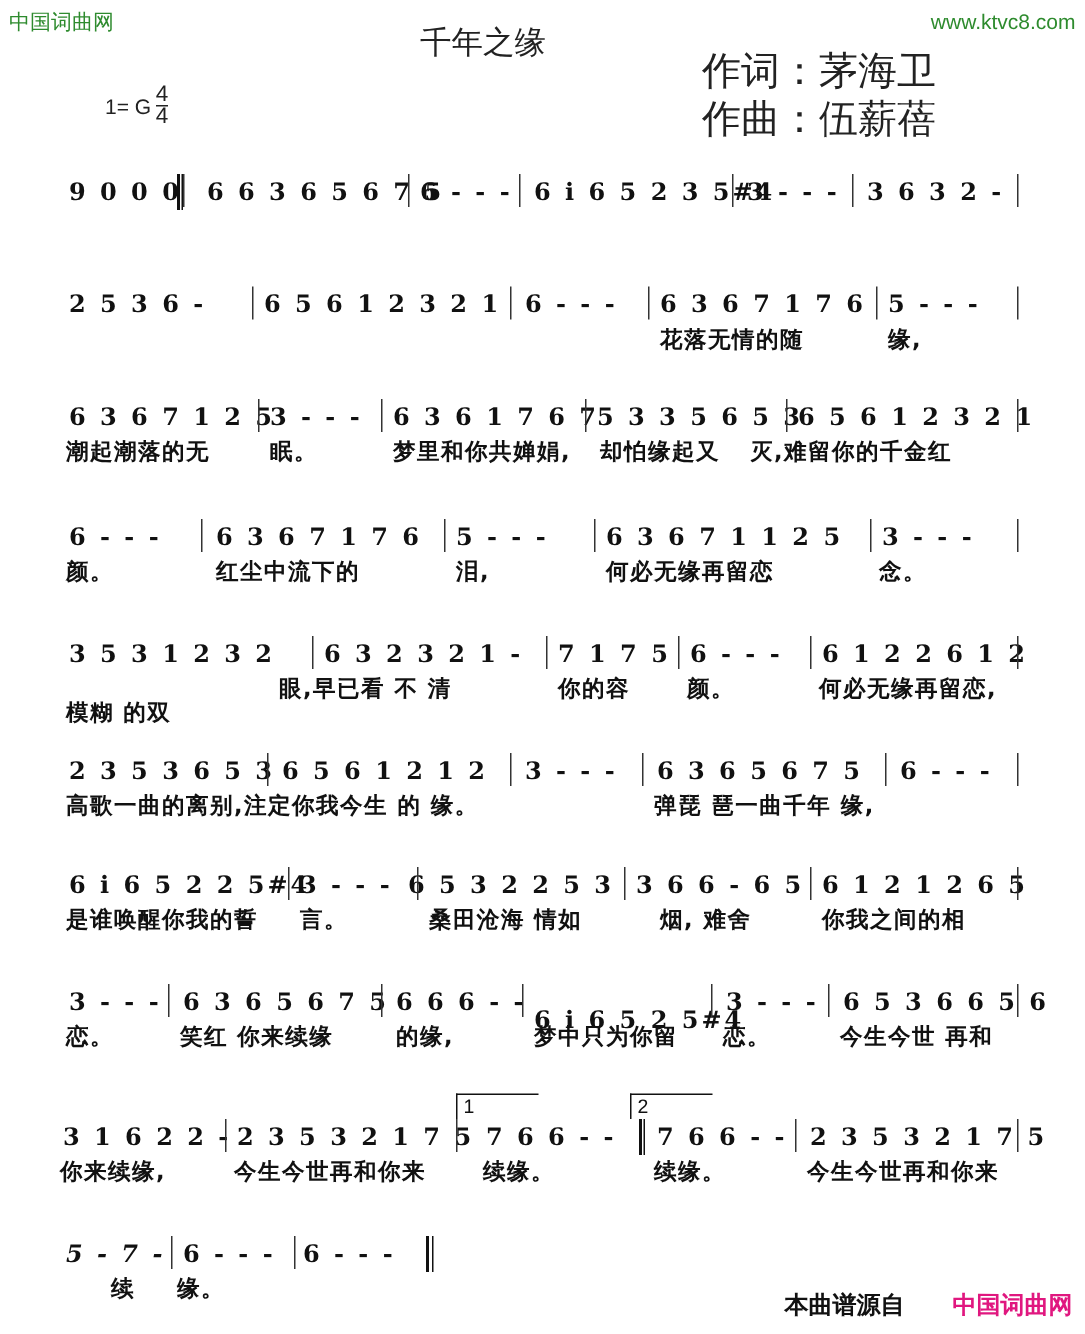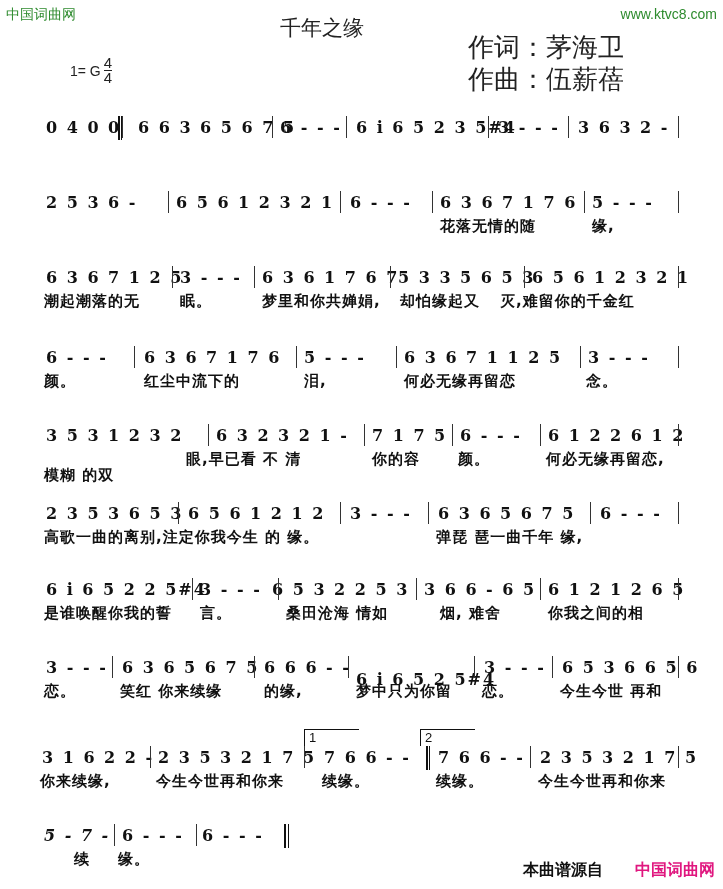--- a/index.html
+++ b/index.html
@@ -30,21 +30,21 @@
 <div class="abs credit" style="left:468px; top:62px;">作曲：伍薪蓓</div>
 <div class="abs key">
   <span>1= G</span>
   <span class="frac">
     <span style="border-bottom:1px solid #222;">4</span>
     <span>4</span>
   </span>
 </div>
 
 <div id="score">
-    <div class="abs notes" style="left: 46px; top: 118px;">0 4 0 0</div>
+    <div class="abs notes" style="left: 46px; top: 118px;">9 0 0 0</div>
     <div class="abs notes" style="left: 138px; top: 118px;">6 6 3 6 5 6 7 5</div>
     <div class="abs notes" style="left: 280px; top: 118px;">6 - - -</div>
     <div class="abs notes" style="left: 356px; top: 118px;">6 i 6 5 2 3 5#4</div>
     <div class="abs notes" style="left: 498px; top: 118px;">3 - - -</div>
     <div class="abs notes" style="left: 578px; top: 118px;">3 6  3 2 -</div>
     <div class="bar" style="left: 122px; top: 116px;"></div>
     <div class="bar" style="left: 272px; top: 116px;"></div>
     <div class="bar" style="left: 346px; top: 116px;"></div>
     <div class="bar" style="left: 488px; top: 116px;"></div>
     <div class="bar" style="left: 568px; top: 116px;"></div>

